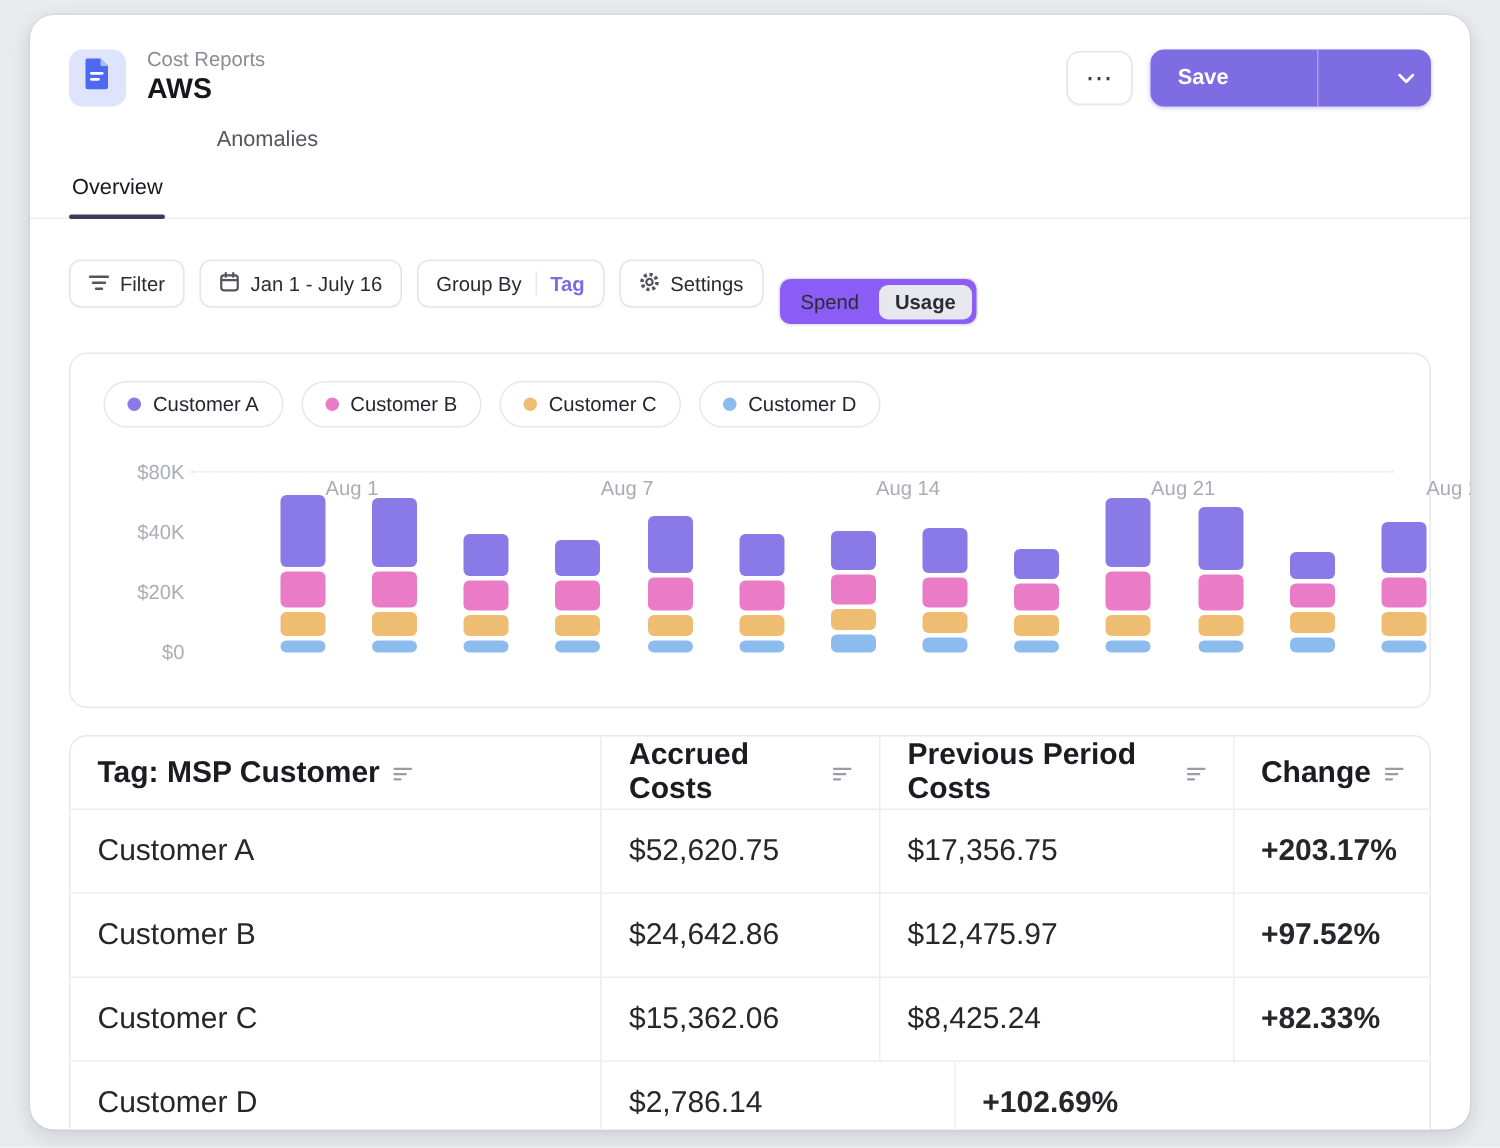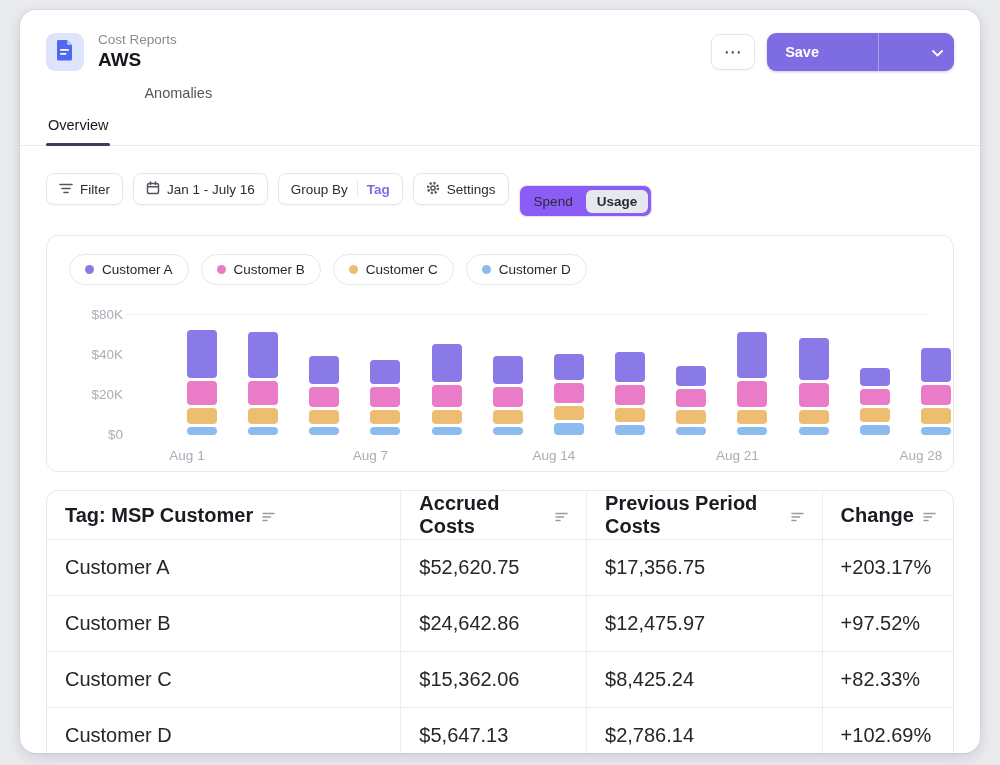--- a/index.html
+++ b/index.html
@@ -52,32 +52,32 @@
   .seg-opt.selected { background:#e7e7ee; font-weight:600; }
   
   .chart-card { margin:3px 26px 18px 26px; border:1px solid #e8e8ee; border-radius:12px; padding:18px 16px 8px 16px; background:#fff; }
   .legend { display:flex; gap:12px; margin:0 0 20px 6px; }
   .legend-pill { display:inline-flex; align-items:center; gap:8px; padding:7px 15px; border:1px solid #e6e6ec; border-radius:18px; font-size:13.5px; color:#26262d; background:#fff; cursor:pointer; }
   .legend-dot { width:9px; height:9px; border-radius:50%; }
   .plot-row { position:relative; height:158px; }
   .y-label { position:absolute; left:8px; width:52px; text-align:right; font-size:13.5px; color:#abacb6; }
   .gridline { position:absolute; left:64px; right:8px; border-top:1.5px dotted #e3e3ea; }
   .bars { position:absolute; left:84px; right:16px; top:0; bottom:0; display:flex; justify-content:space-between; }
-  .bar-col { width:26px; display:flex; flex-direction:column;padding-left:40px; }
+  .bar-col { width:26px; display:flex; flex-direction:row;padding-left:40px; }
   .bar-stack { height:130px; display:flex; flex-direction:column-reverse; gap:3px; cursor:pointer; }
   .bar-seg { width:30px; border-radius:4px; }
   .x-label { height:28px; display:flex; align-items:flex-end; justify-content:center; font-size:13.5px; color:#abacb6; white-space:nowrap; overflow:visible; }
   
   .table-card { margin:0 26px; border:1px solid #e8e8ee; border-radius:12px; background:#fff; overflow:hidden; height:290px; }
   .t-row { display:flex; }
   .t-cell { padding:0 18px; display:flex; align-items:center; font-size:20px; color:#26262b; border-left:1px solid #ececf1; min-height:55px; }
   .t-cell:first-child { border-left:none; }
   .t-head .t-cell { min-height:48px; font-weight:700; color:#1b1b21; gap:9px; }
   .t-body .t-row { border-top:1px solid #ececf1; cursor:pointer; }
-  .c1 { width:39%; } .c2 { width:20.5%; } .c3 { width:26%; } .c4 { width:14.5%; }
+  .c1 { width:39%; } .c2 { width:20.5%; } .c3 { width:26%; } .c4 { width:14.5%;font-weight:bold; }
   .partial-row { border-top:1px solid #ececf1; height:10px; }
   .table-scrollbar { height:13px; background:#f1f1f5; border-top:1px solid #e8e8ee; }
   .sort-icon { flex:none; }
 </style>
 </head>
 <body>
 
 <div class="main-card">
 
   <div class="header">
@@ -368,21 +368,20 @@
           <div class="t-cell c4">+97.52%</div>
         </div>
         <div class="t-row">
           <div class="t-cell c1">Customer C</div>
           <div class="t-cell c2">$15,362.06</div>
           <div class="t-cell c3">$8,425.24</div>
           <div class="t-cell c4">+82.33%</div>
         </div>
         <div class="t-row">
           <div class="t-cell c1">Customer D</div>
-          <div class="t-cell c2">$5,647.13</div>
           <div class="t-cell c3">$2,786.14</div>
           <div class="t-cell c4">+102.69%</div>
         </div>
       </div>
     <div class="partial-row"></div>
     <div class="table-scrollbar"></div>
   </div>
 
 </div>
 

